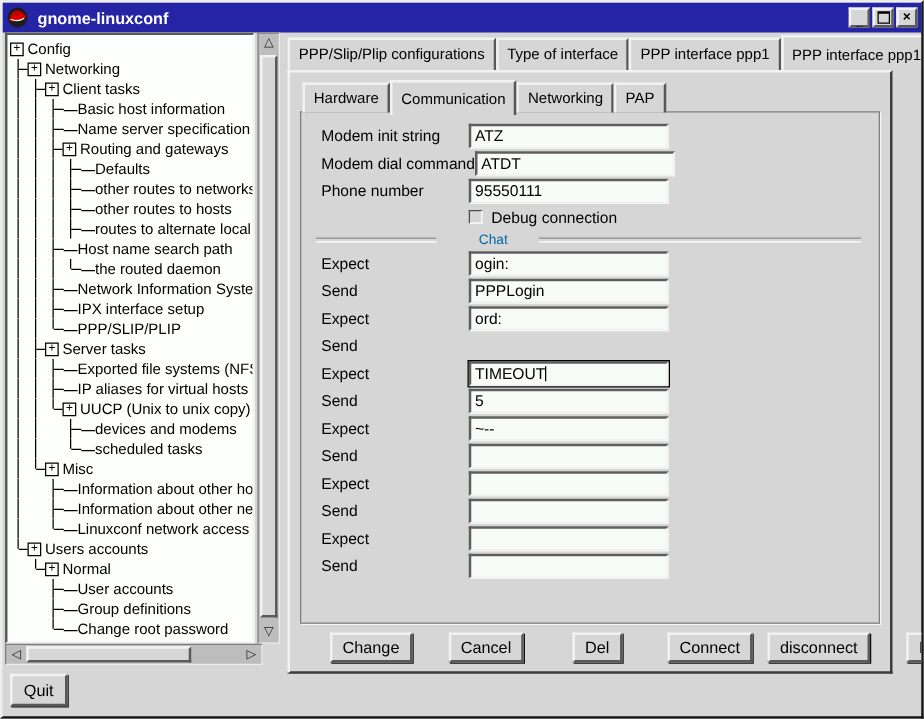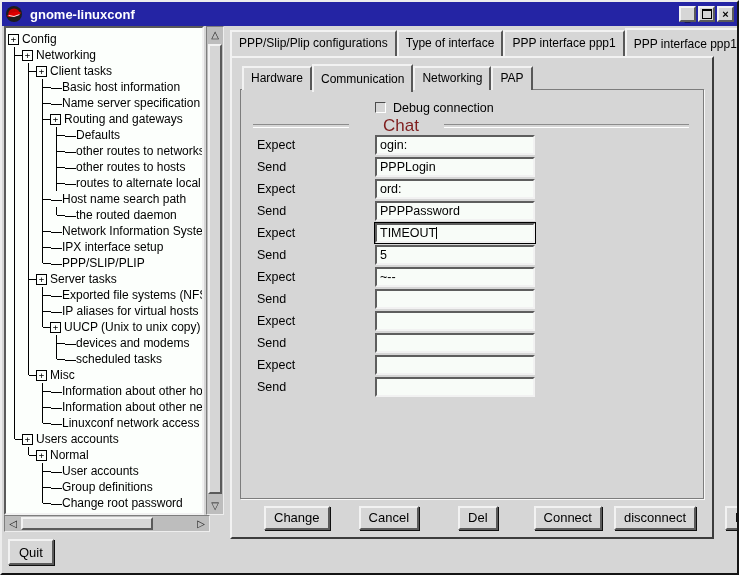--- a/index.html
+++ b/index.html
@@ -74,21 +74,21 @@
          color:#000;white-space:pre;overflow:hidden;}
   .entry.focused{outline:1px solid #000;}
   .caret{display:inline-block;width:1px;height:12px;background:#000;vertical-align:-2px;}
   .cbrow{height:19px;display:flex;align-items:center;padding-left:134px;}
   .checkbox{width:11px;height:11px;box-sizing:border-box;background:#d6d6d6;border:1px solid;
             border-color:#4c4c4c #ffffff #ffffff #4c4c4c;margin-right:7px;flex:0 0 11px;}
   .cblabel{font-size:12.5px;color:#000;}
   .seprow{height:15px;display:flex;align-items:center;margin:1px 14px 1px 12px;}
   .sepline{height:2px;border-top:1px solid #8c8c8c;border-bottom:1px solid #ffffff;}
   .sep1{width:96px;flex:0 0 96px;} .sep2{flex:1;}
-  .seplabel{margin:0 25px 0 34px;font-size:17px;color:#7f1d1d;}
+  .seplabel{margin:0 25px 0 34px;font-size:11px;color:#0369a1;}
   
   .btn-row{position:absolute;left:0;top:446px;width:480px;height:28px;display:flex;align-items:center;}
   .abtn{box-sizing:border-box;height:24px;padding:2px 8px 3px;background:#d6d6d6;border:2px solid;
         border-color:#f2f2f2 #5a5a5a #5a5a5a #f2f2f2;box-shadow:1px 1px 0 #101010;font-size:13px;
         color:#000;font-family:"Liberation Sans",sans-serif;white-space:nowrap;}
   .btn-row .abtn:nth-child(1){margin-left:32px;}
   .btn-row .abtn:nth-child(2){margin-left:29px;}
   .btn-row .abtn:nth-child(3){margin-left:39px;}
   .btn-row .abtn:nth-child(4){margin-left:36px;}
   .btn-row .abtn:nth-child(5){margin-left:12px;}
@@ -333,20 +333,34 @@
 
   <div class="outer-body">
     <div class="inner-tabs" id="innerTabs">
         <div class="tab">Hardware</div>
         <div class="tab active">Communication</div>
         <div class="tab">Networking</div>
         <div class="tab">PAP</div>
       </div>
 
     <div class="inner-frame">
+      <div id="fields">
+          <div class="frow">
+            <span class="flabel">Modem init string</span>
+            <div class="entry">ATZ</div>
+          </div>
+          <div class="frow">
+            <span class="flabel">Modem dial command</span>
+            <div class="entry">ATDT</div>
+          </div>
+          <div class="frow">
+            <span class="flabel">Phone number</span>
+            <div class="entry">95550111</div>
+          </div>
+        </div>
 
       <div class="cbrow">
         <span class="checkbox"></span>
         <span class="cblabel">Debug connection</span>
       </div>
 
       <div class="seprow">
         <span class="sepline sep1"></span>
         <span class="seplabel">Chat</span>
         <span class="sepline sep2"></span>
@@ -360,21 +374,20 @@
           <div class="frow">
             <span class="flabel">Send</span>
             <div class="entry">PPPLogin</div>
           </div>
           <div class="frow">
             <span class="flabel">Expect</span>
             <div class="entry">ord:</div>
           </div>
           <div class="frow">
             <span class="flabel">Send</span>
-            <div class="entry">PPPPassword</div>
           </div>
           <div class="frow">
             <span class="flabel">Expect</span>
             <div class="entry focused">TIMEOUT<span class="caret"></span></div>
           </div>
           <div class="frow">
             <span class="flabel">Send</span>
             <div class="entry">5</div>
           </div>
           <div class="frow">

